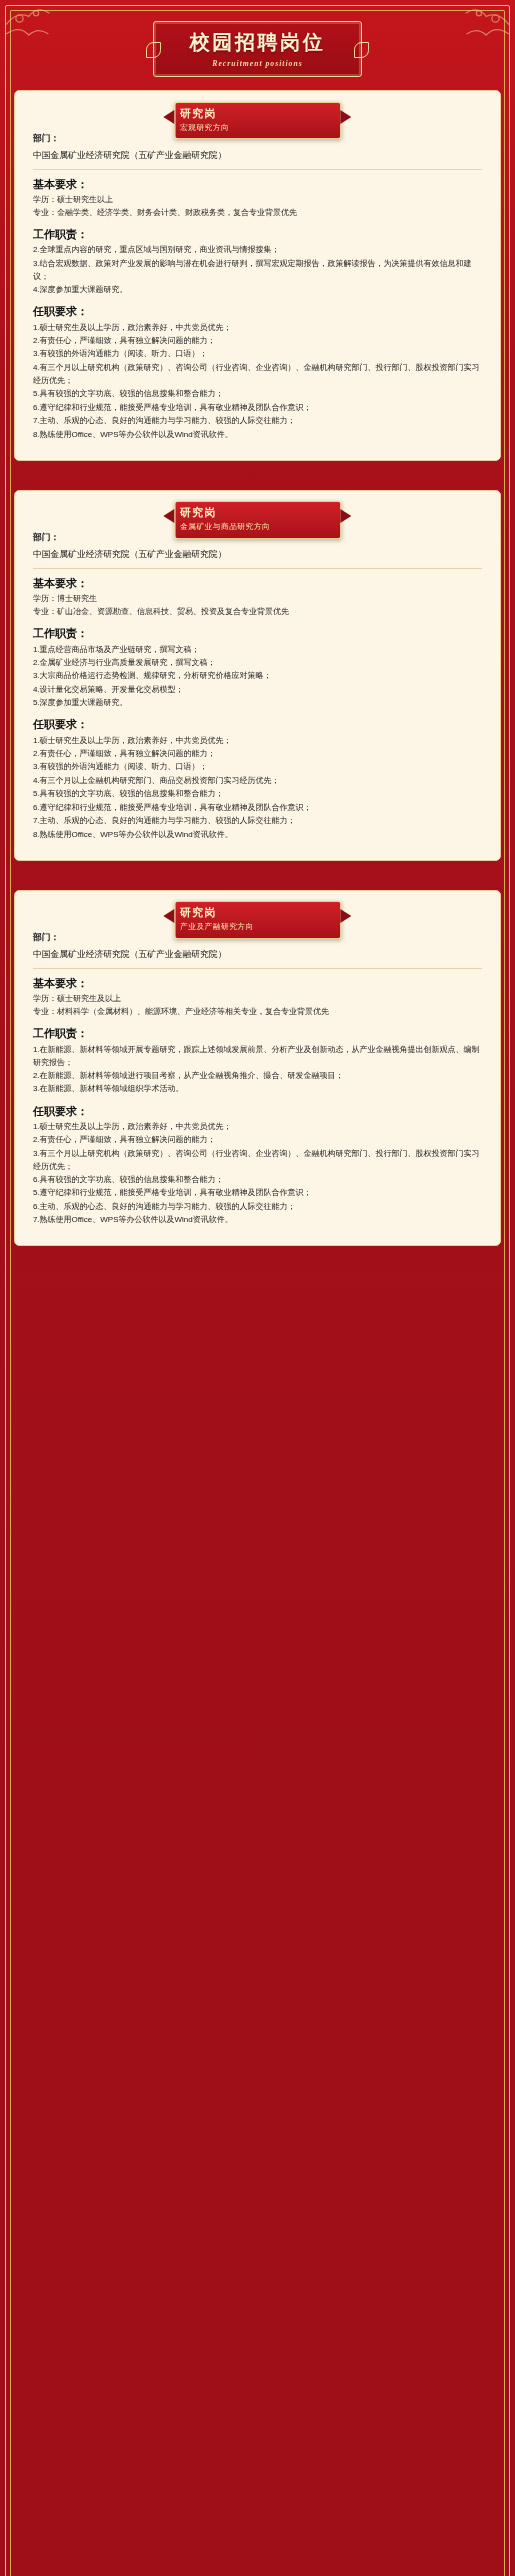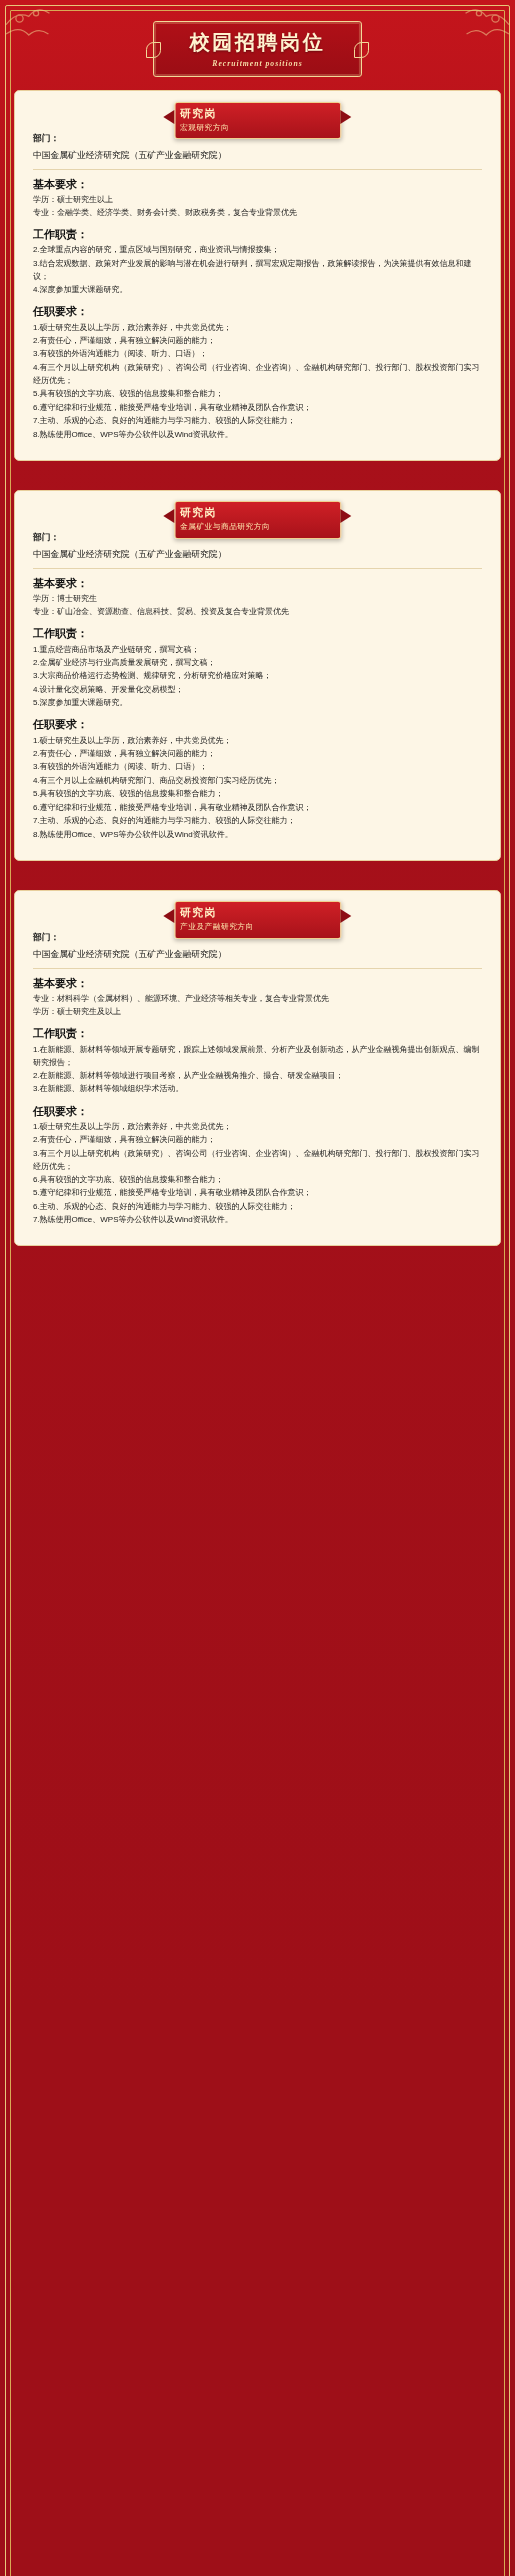--- a/index.html
+++ b/index.html
@@ -285,22 +285,22 @@
       <div class="card">
         <div class="ribbon">
           <div class="ribbon-main">研究岗</div>
           <div class="ribbon-sub">产业及产融研究方向</div>
         </div>
         <div class="section-head">部门：</div>
         <div class="org">中国金属矿业经济研究院（五矿产业金融研究院）</div>
         <div class="divider"></div>
         <div class="sub-head">基本要求：</div>
         <div class="list">
+          <div class="line">学历：硕士研究生及以上</div>
           <div class="line">专业：材料科学（金属材料）、能源环境、产业经济等相关专业，复合专业背景优先</div>
-          <div class="line">学历：硕士研究生及以上</div>
         </div>
         <div class="sub-head">工作职责：</div>
         <div class="list">
           <div class="line">1.在新能源、新材料等领域开展专题研究，跟踪上述领域发展前景、分析产业及创新动态，从产业金融视角提出创新观点、编制研究报告；</div>
           <div class="line">2.在新能源、新材料等领域进行项目考察，从产业金融视角推介、撮合、研发金融项目；</div>
           <div class="line">3.在新能源、新材料等领域组织学术活动。</div>
         </div>
         <div class="sub-head">任职要求：</div>
         <div class="list">
           <div class="line">1.硕士研究生及以上学历，政治素养好，中共党员优先；</div>

